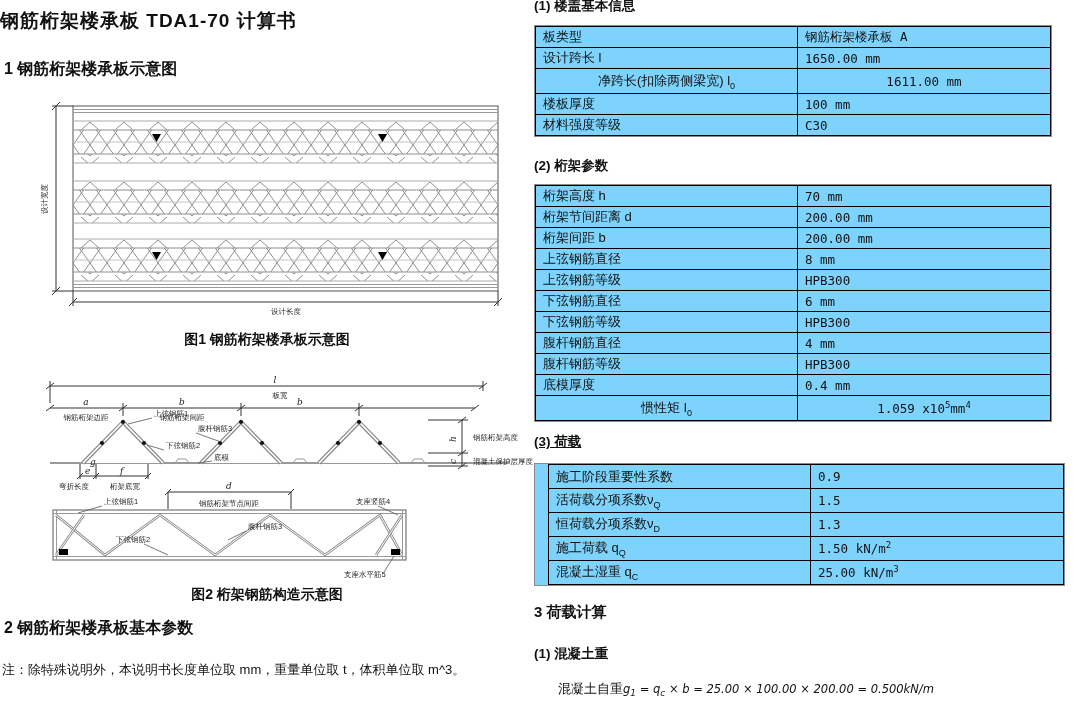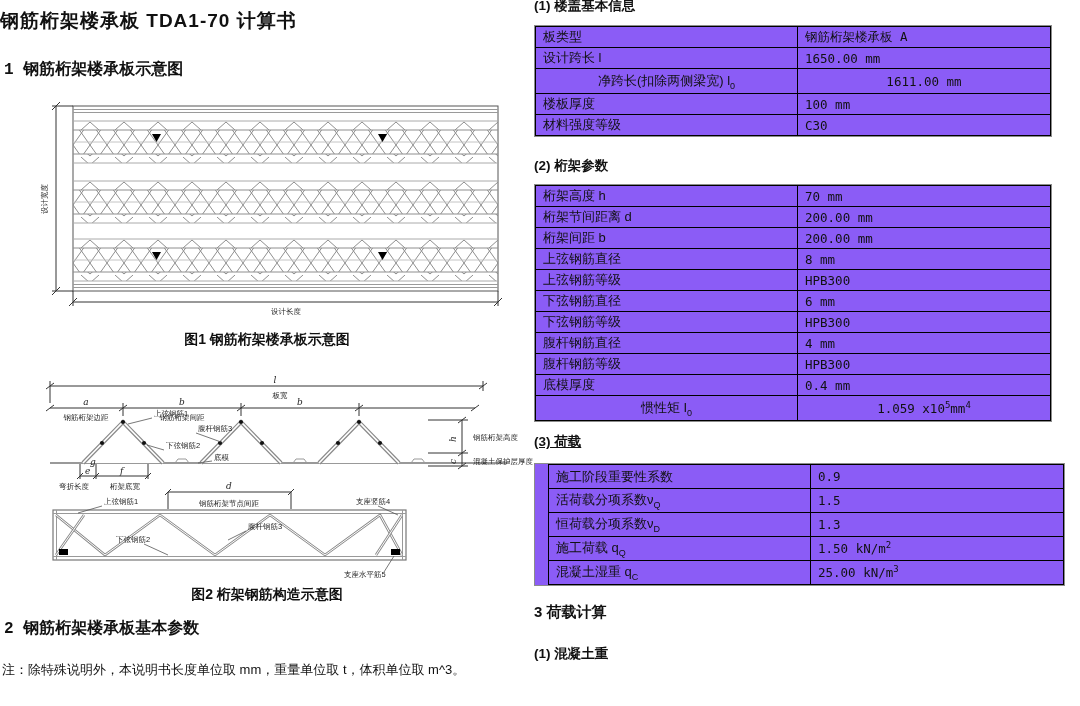--- a/index.html
+++ b/index.html
@@ -2,40 +2,40 @@
 <html><head>
 <meta charset="utf-8">
 <style>
   html,body{margin:0;padding:0;background:#fff;}
   body{width:1080px;height:706px;position:relative;overflow:hidden;
        font-family:"Liberation Sans","DejaVu Sans",sans-serif;color:#111;}
   
   .lcol{position:absolute;left:0;top:0;width:534px;height:706px;}
   .doc-title{position:absolute;top:8px;left:0;width:534px;text-align:left;
              font-size:19px;font-weight:bold;letter-spacing:1px;}
-  .h-sec{position:absolute;left:4px;font-size:16px;font-weight:bold;font-family:Liberation Mono, monospace;}
+  .h-sec{position:absolute;left:4px;font-size:16px;font-weight:bold;}
   .h-sec1{top:59px;}
   .h-sec2{top:618px;}
   .fig-cap{position:absolute;left:0;width:534px;text-align:center;
            font-size:14px;font-weight:600;}
   .fig1-cap{top:331px;}
   .fig2-cap{top:586px;}
   .note{position:absolute;top:661px;left:2px;font-size:13px;}
   svg text{font-family:"Liberation Sans","DejaVu Sans",sans-serif;}
   .svg-lb{font-size:7.5px;fill:#222;}
   .svg-dim{font-size:9px;font-style:italic;font-family:"DejaVu Serif",serif;fill:#222;}
   
   .rcol{position:absolute;left:534px;top:0;width:490px;}
   .rh-small{margin:0;font-size:13.5px;font-weight:bold;}
   .rh1{margin-top:-3px;}
   .rh2{margin-top:20px;}
   .rh3{margin-top:11px;text-decoration:underline;}
   .rh-big{margin:17px 0 0 0;font-size:15px;font-weight:bold;}
   .rh5{margin-top:23px;}
-  .tablewrap{border:1px solid #8c8c8c;width:516px;background:#8b5cf6;}
+  .tablewrap{border:1px solid #8c8c8c;width:516px;background:#7dd3fc;}
   .tw1{margin-top:10px;}
   .tw2{margin-top:9px;}
   .tw3{margin-top:12px;padding-left:13px;}
   table{border-collapse:collapse;width:100%;}
   td{border:1px solid #000;font-size:13px;padding:1px 7px;height:16px;vertical-align:middle;}
   td.lab{width:247px;}
   td.val{font-family:"DejaVu Sans Mono","Liberation Mono",monospace;font-size:12.5px;}
   tr.tall td{height:22px;text-align:center;}
   .t3 td{height:21px;}
   sub{font-size:9px;}
@@ -368,13 +368,19 @@
           <td class="lab"><span>混凝土湿重 q</span><sub>C</sub></td>
           <td class="val"><span>25.00 kN/m</span><sup>3</sup></td>
         </tr>
       </tbody>
     </table>
   </div>
 
   <p class="rh-big">3 荷载计算</p>
   <p class="rh-small rh5">(1) 混凝土重</p>
 
+  <div class="calc">
+    <div class="calc-line">
+      <span class="cjk">混凝土自重</span><span class="math"><span>g</span><sub>1</sub><span> = q</span><sub>c</sub><span> × b = 25.00 × 100.00 × 200.00 = 0.500kN/m</span></span>
+    </div>
+
+  </div>
 </div>
 
 </body></html>

